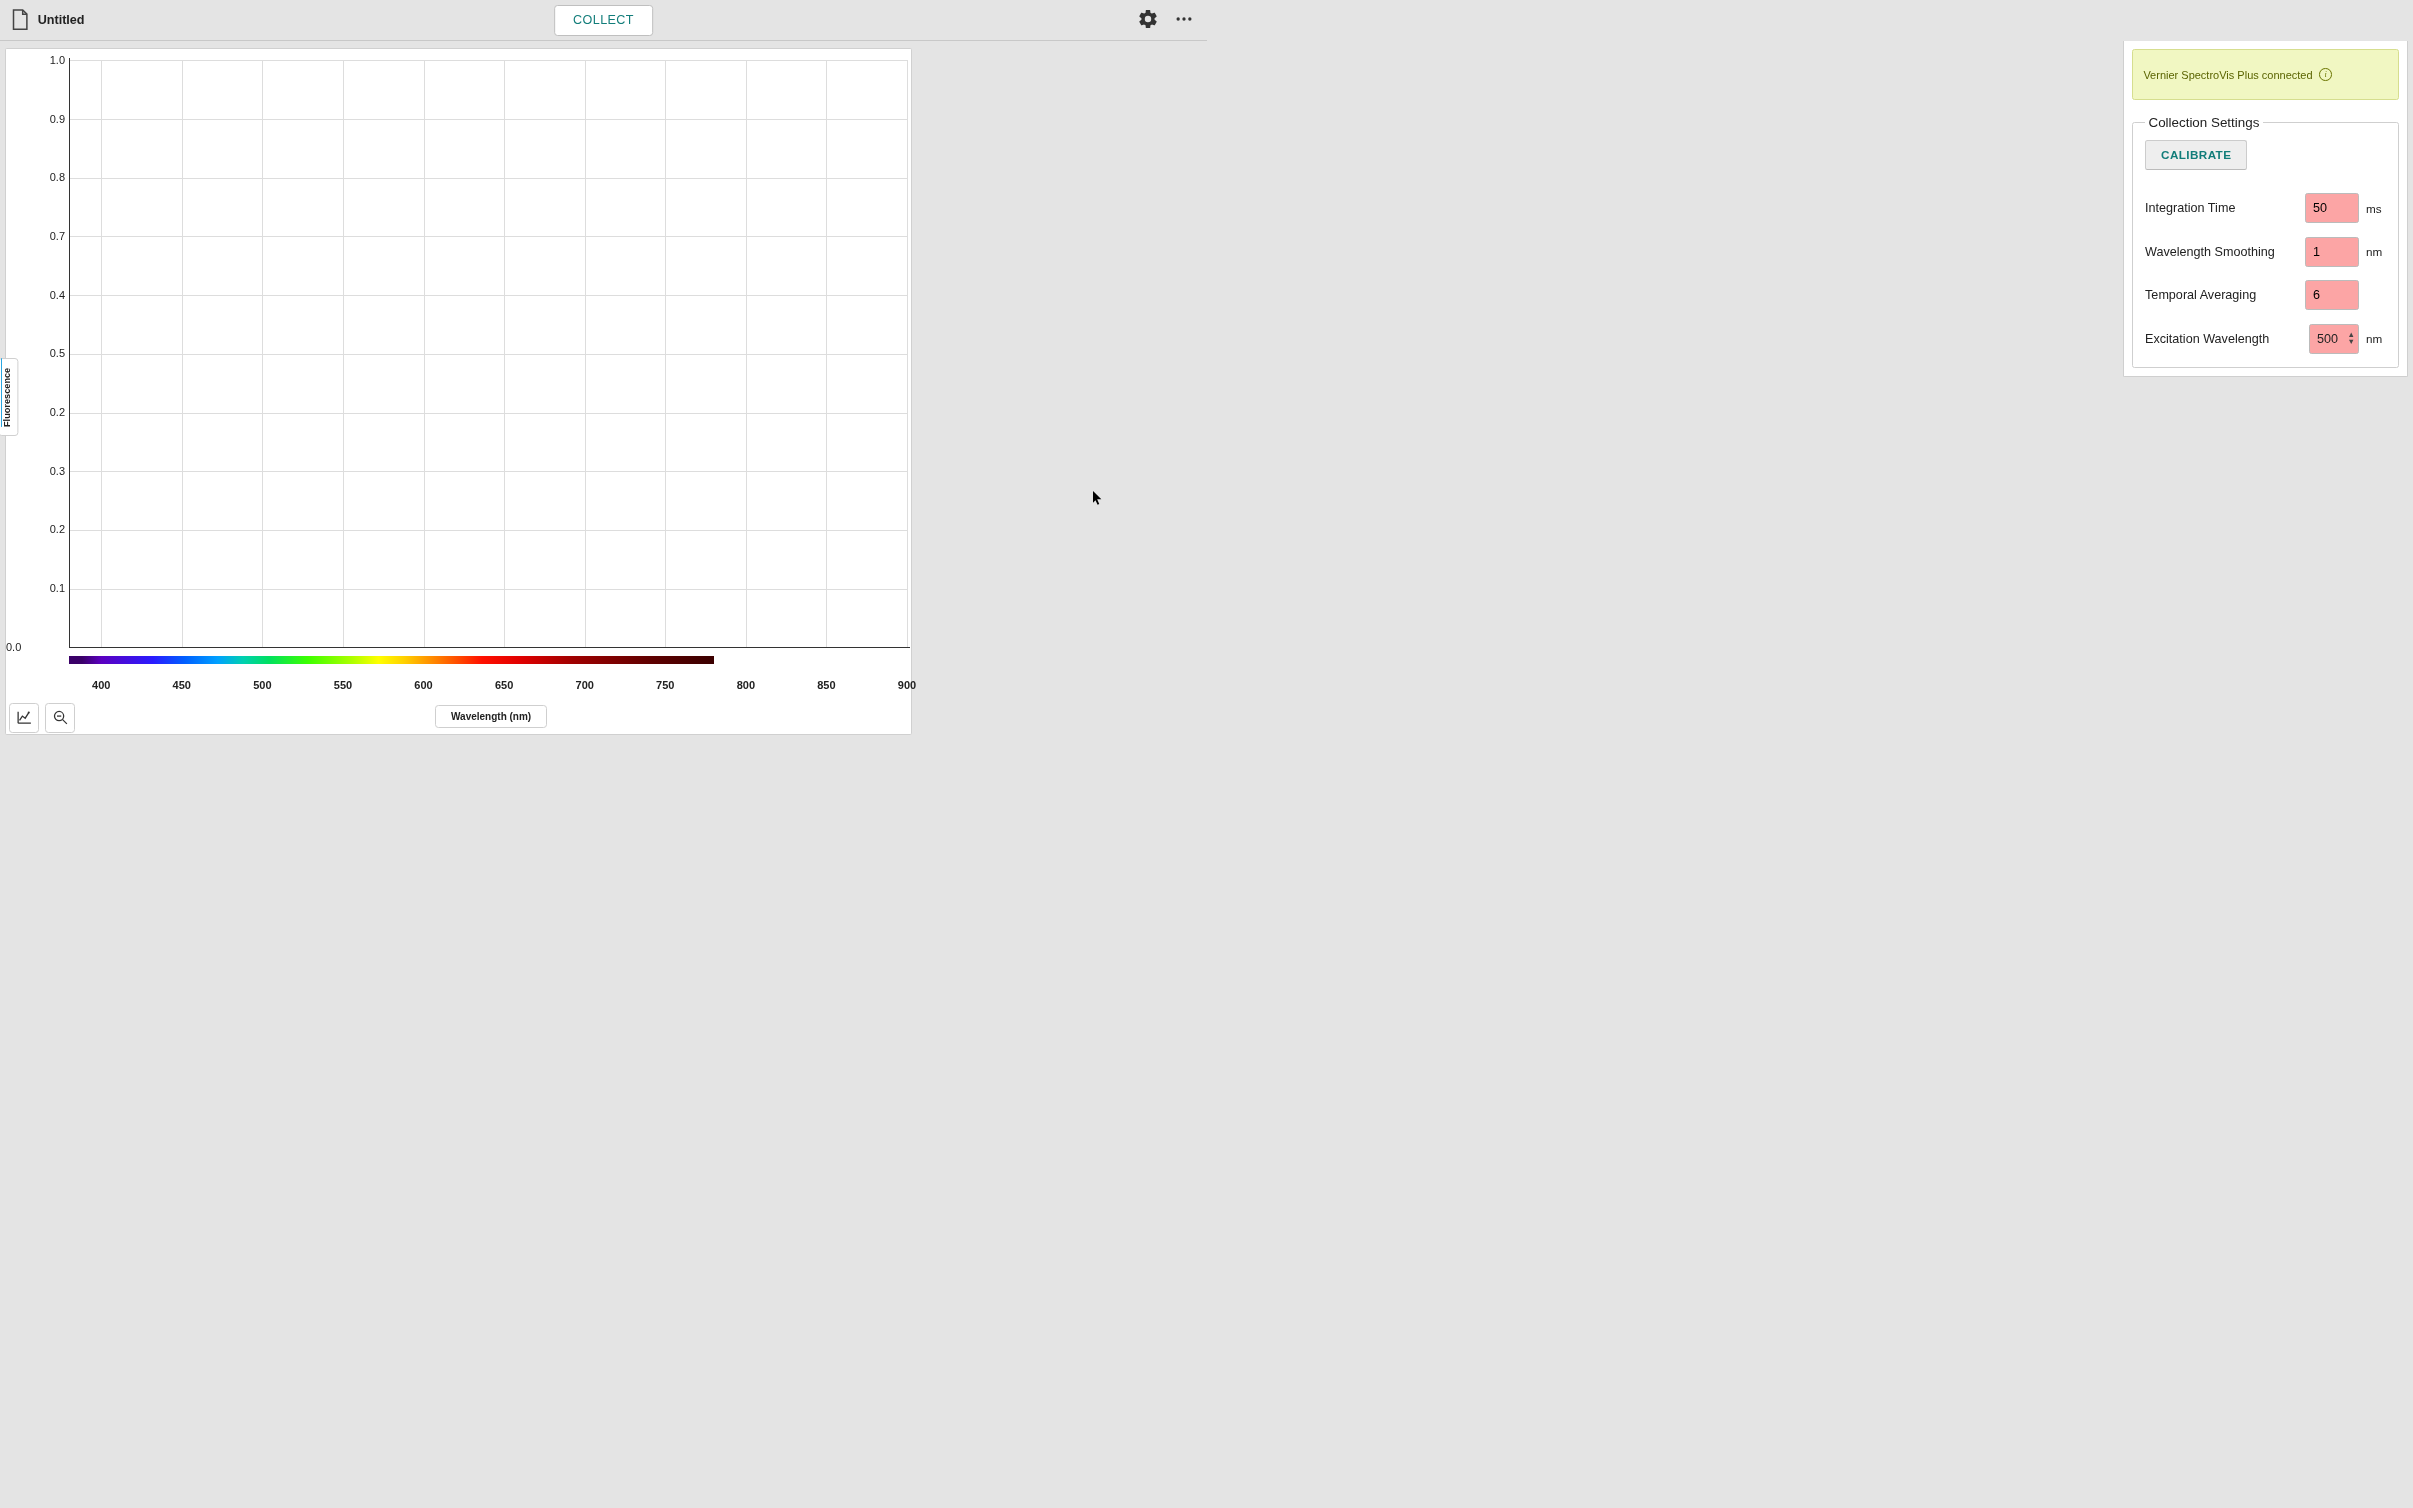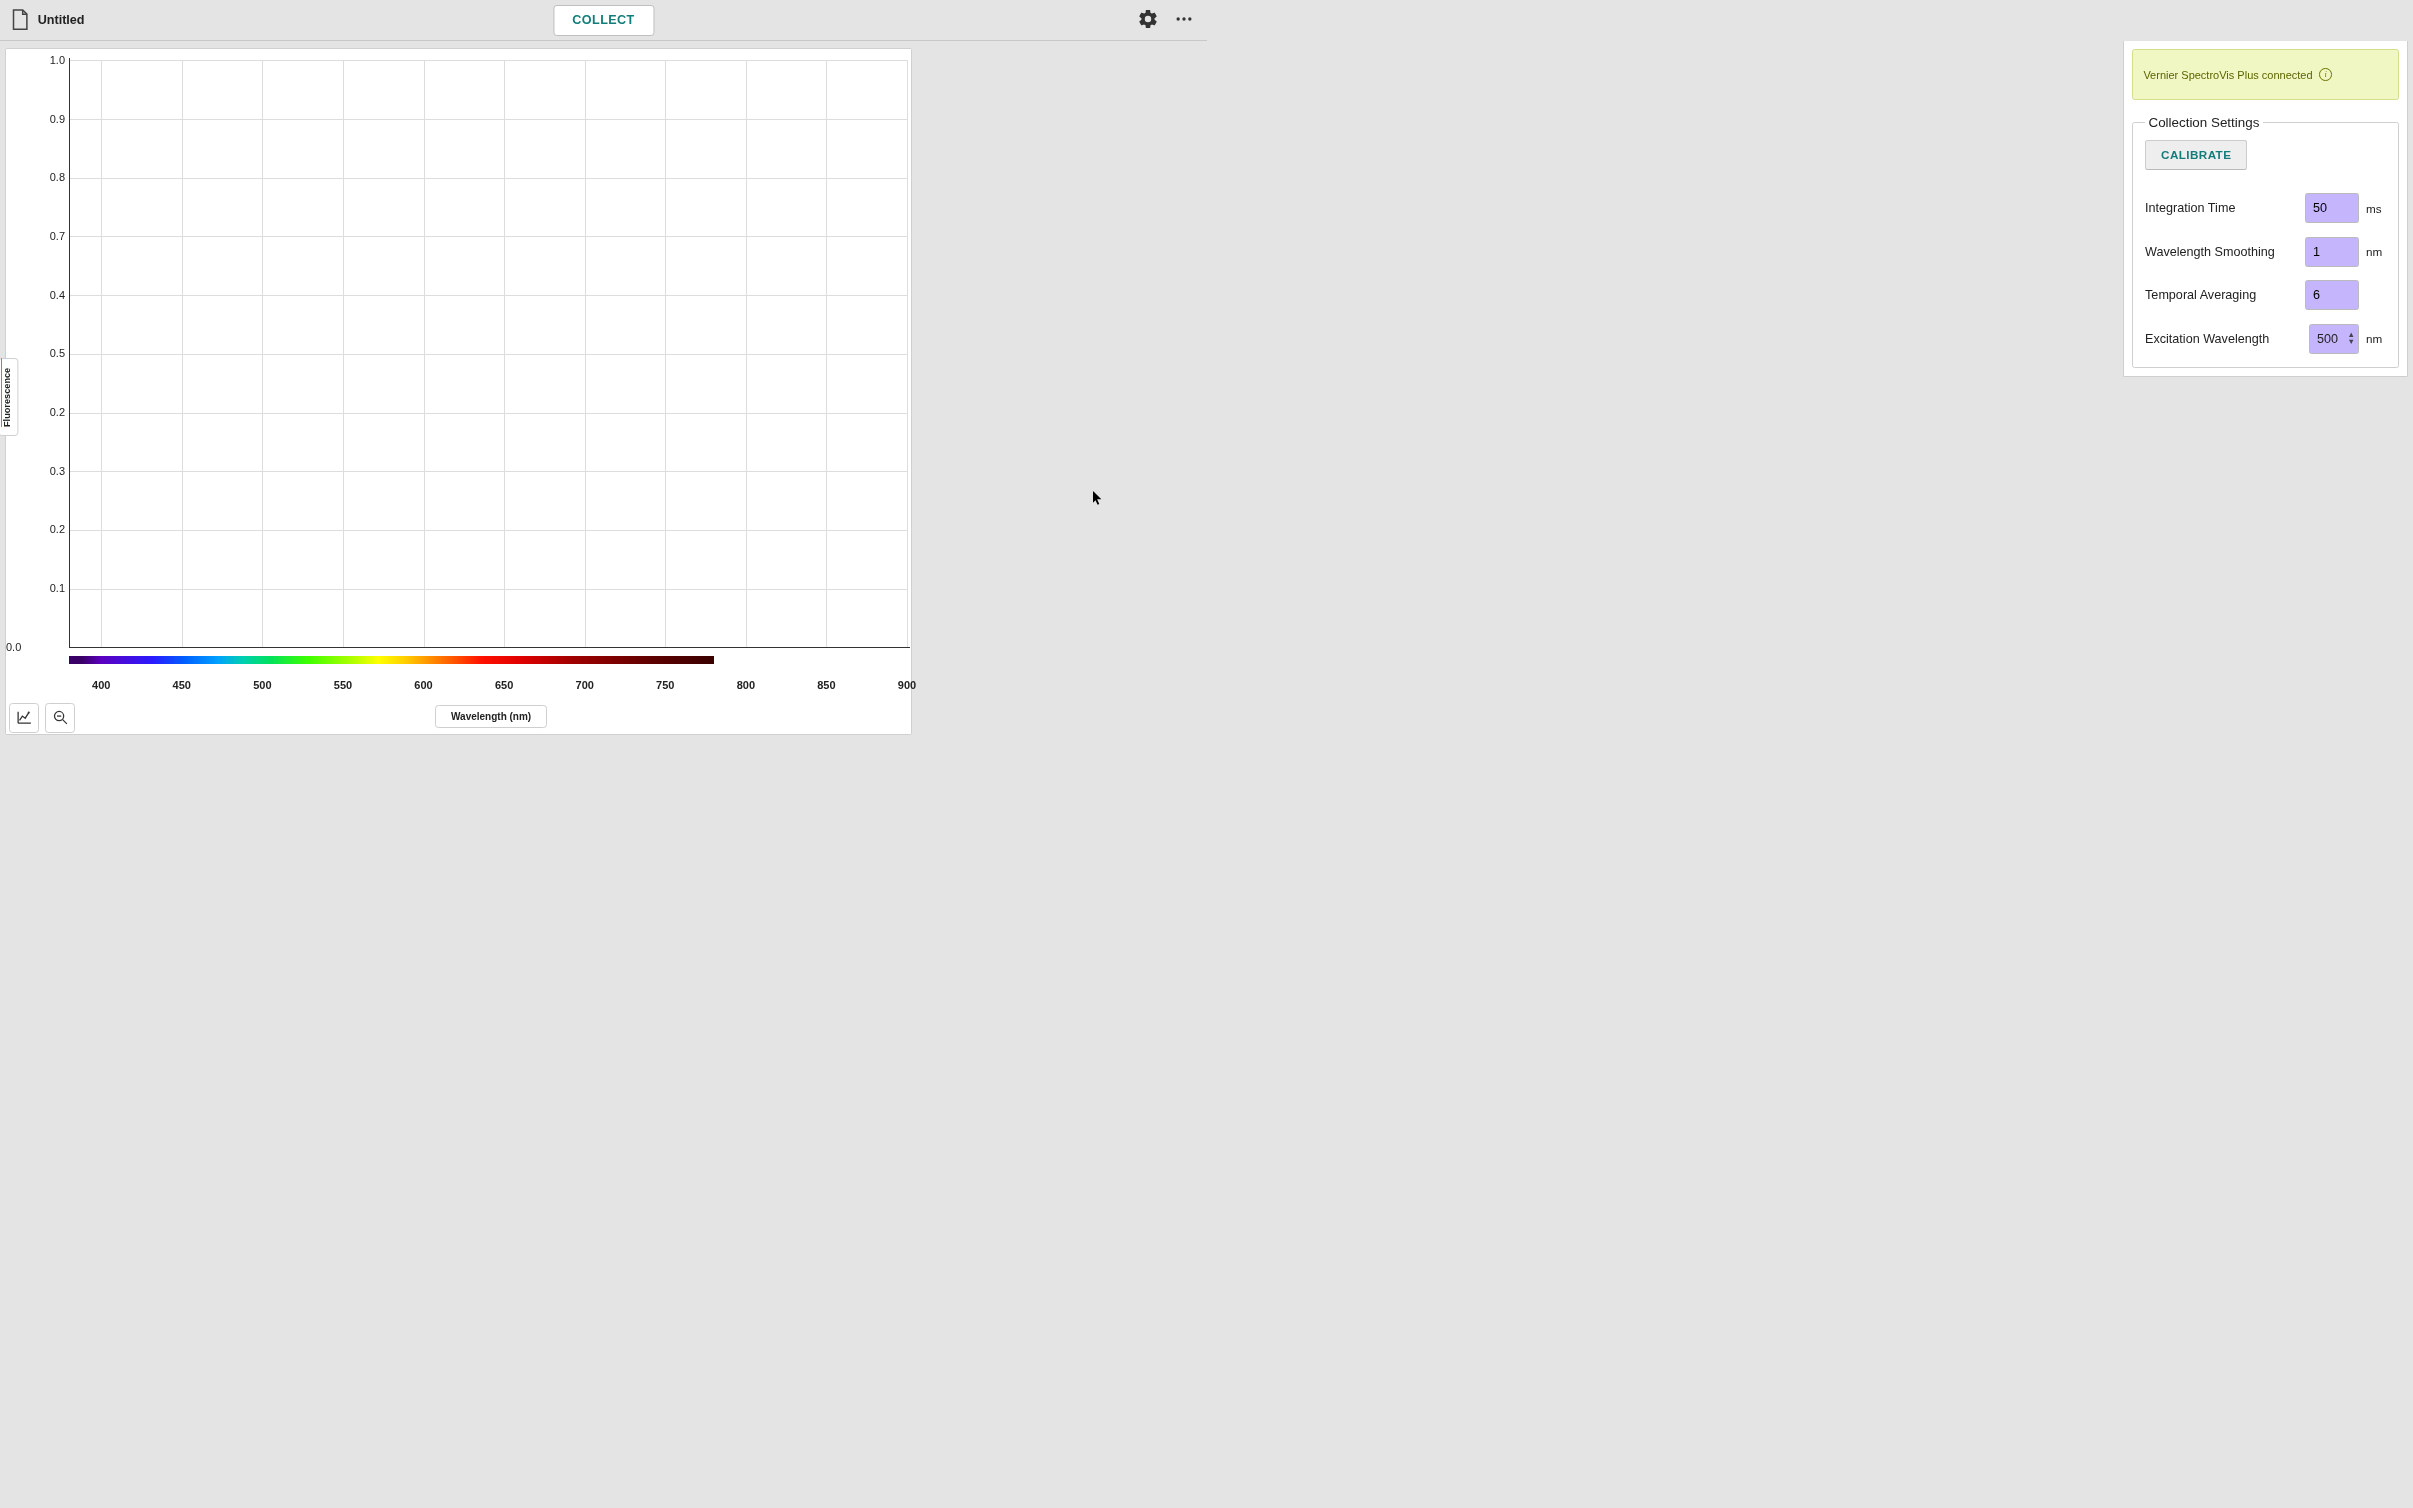--- a/index.html
+++ b/index.html
@@ -23,21 +23,21 @@
   .file-title { margin-left: 8.4px; font-size: 12.6px; font-weight: 600; color: #222; }
   .collect-btn {
     position: absolute;
     left: 50%;
     transform: translateX(-50%);
     background: #fff;
     border: 0.8px solid #bfbfbf;
     border-radius: 3.4px;
     padding: 7.5px 18.4px;
     font-size: 12.6px;
-    font-weight: 700;
+    font-weight: 400;
     color: #127d7a;
     letter-spacing: 0.4px;
     cursor: pointer;
   }
   .toolbar-right { margin-left: auto; display: flex; align-items: center; gap: 15px; margin-right: 5px;}
   .gear-icon, .more-icon { cursor: pointer; color: #333; }
   
   
   .main {
     position: absolute;
@@ -215,21 +215,21 @@
     display:flex; align-items:center; justify-content:space-between;
     margin-top: 13.4px;
     font-size: 12.6px;
     color:#222;
   }
   .setting-row .controls{ display:flex; align-items:center; gap:6.7px;}
   .setting-row input, .setting-row .select {
     width: 54px; height: 30px;
     border: 0.8px solid #bbb; border-radius:2.5px;
     font-size: 12.6px; padding: 0 6.7px;
-    background:#c4b5fd;
+    background:#fca5a5;
   }
   .setting-row .select { display:flex; align-items:center; justify-content:space-between; padding-right:3.4px; cursor:pointer; width:50px;}
   .unit { font-size:11.7px; color:#222; min-width:20px;}
   .select .caret{ font-size:7.5px; line-height:6.7px; display:flex; flex-direction:column; color:#444;}
 
   
   .cursor {
     position:absolute;
     width:10px;height:15px;
     pointer-events:none;

